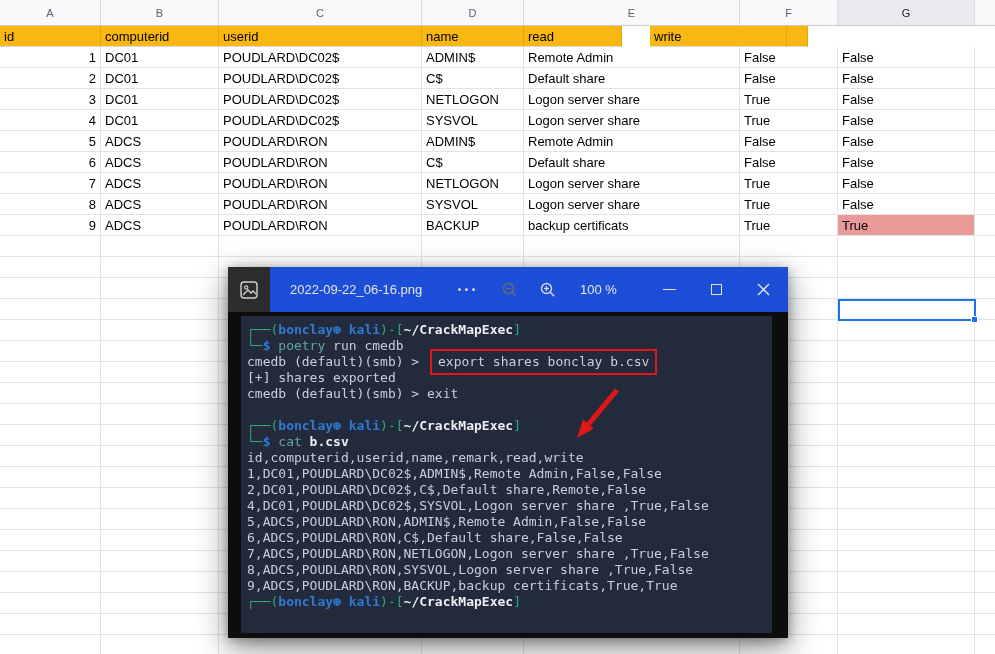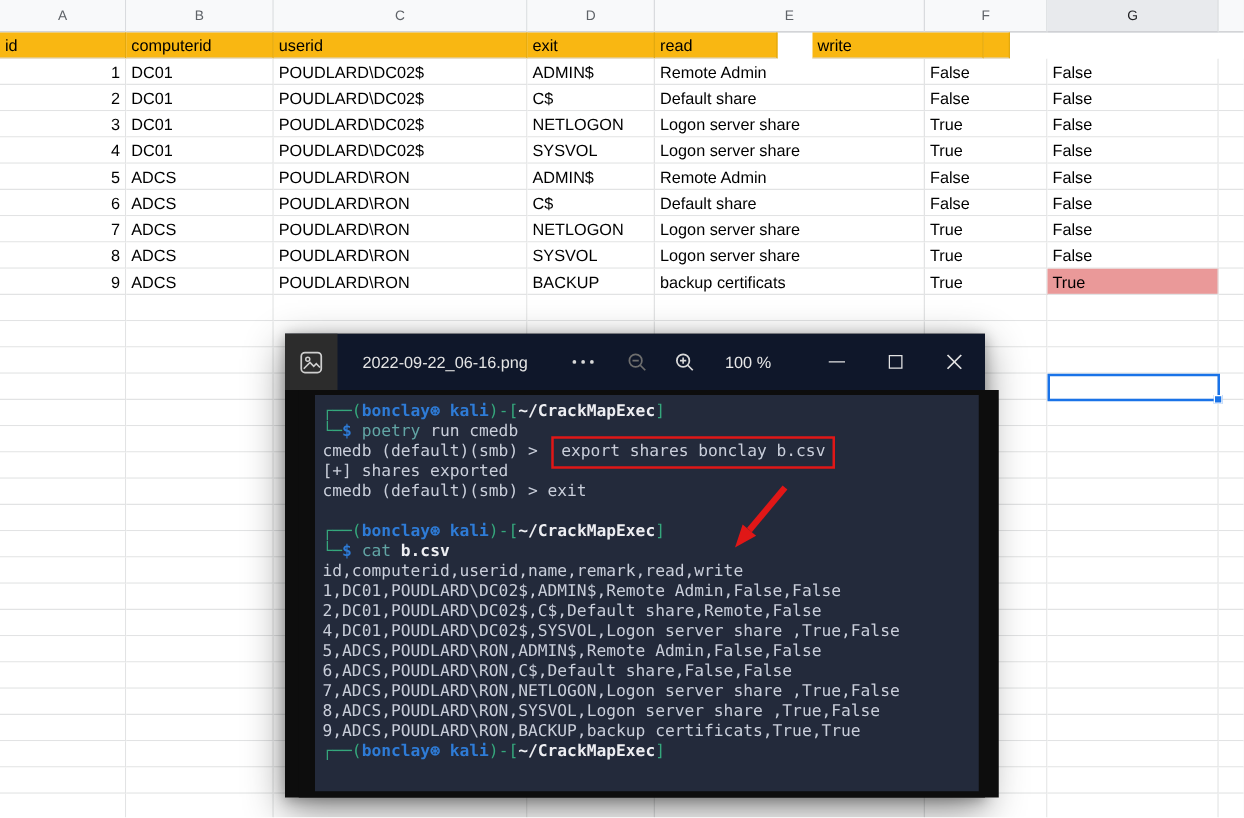--- a/index.html
+++ b/index.html
@@ -22,38 +22,38 @@
   .row.hdr .cell { background:#F9B712; border-right-color:#E2A90F; border-bottom-color:#D9D9D9; }
   .cell.redfill { background:#EA9999; }
   #selcell { position:absolute; left:838px; top:299px; width:138px; height:22px;
              border:2px solid #1A73E8; background:transparent; }
   #selcell .handle { position:absolute; right:-4px; bottom:-4px; width:7px; height:7px;
              background:#1A73E8; border:1px solid #fff; }
 
   
   #viewer { position:absolute; left:228px; top:267px; width:560px; height:371px;
             background:#0D0D0D; box-shadow:0 10px 30px rgba(0,0,0,.45), 0 2px 10px rgba(0,0,0,.3); }
-  #titlebar { position:relative; width:100%; height:45px; background:#0f172a;
+  #titlebar { position:relative; width:100%; height:45px; background:#1d4ed8;
               display:flex; align-items:center; color:#E4E4E4; }
   #apptile { width:42px; height:45px; background:#2C2C2C; display:flex;
              align-items:center; justify-content:center; flex:0 0 42px; }
   #wintitle { margin-left:20px; font-size:13px; color:#E4E4E4; }
   .tb-abs { position:absolute; top:0; height:45px; display:flex; align-items:center; }
   #dots { left:228px; } 
   .dot { width:3px; height:3px; border-radius:50%; background:#D8D8D8; margin:0 2px; }
   #zoomout { left:270px; width:24px; justify-content:center; }
   #zoomin  { left:308px; width:24px; justify-content:center; }
   #zoomlevel { left:352px; font-size:13px; color:#E8E8E8; }
   #winbtns { position:absolute; right:3px; top:0; height:45px; display:flex; gap:3px; }
   .winbtn { width:44px; height:45px; display:flex; align-items:center; justify-content:center; }
   .minline { width:13px; height:0; border-top:1.6px solid #E4E4E4; }
   .maxbox { width:11px; height:11px; border:1.5px solid #E4E4E4; }
 
   
-  #imagearea { position:absolute; left:11px; top:45px; width:560px; height:326px; background:#0D0D0D; }
+  #imagearea { position:absolute; left:0; top:45px; width:560px; height:326px; background:#0D0D0D; }
   #term { position:absolute; left:13px; top:4px; width:531px; height:317px;
           background:#232A3B; overflow:hidden;
           font-family:"DejaVu Sans Mono", monospace; font-size:13px; }
   #termlines { position:absolute; left:6px; top:6px; right:0; }
   .tline { height:16px; line-height:16px; white-space:pre; }
   .f { color:#35A77C; }                     
   .u { color:#2E7BD6; font-weight:bold; }   
   .d { color:#2E7BD6; font-weight:bold; }   
   .p { color:#EDEEF2; font-weight:bold; }   
   .c { color:#62A5A5; }                     
@@ -74,21 +74,21 @@
       <div class="colhead" style="width: 216px;">E</div>
       <div class="colhead" style="width: 98px;">F</div>
       <div class="colhead sel" style="width: 137px;">G</div>
       <div class="colhead" style="width: 21px;"></div>
     </div>
   <div id="rows">
       <div class="row hdr">
         <div class="cell" style="width: 101px;">id</div>
         <div class="cell" style="width: 118px;">computerid</div>
         <div class="cell" style="width: 203px;">userid</div>
-        <div class="cell" style="width: 102px;">exit</div>
+        <div class="cell" style="width: 102px;">name</div>
         <div class="cell" style="width: 98px;">read</div>
         <div class="cell" style="width: 137px; margin-left: 28px;">write</div>
         <div class="cell" style="width: 21px;"></div>
       </div>
       <div class="row">
         <div class="cell num" style="width: 101px;">1</div>
         <div class="cell" style="width: 118px;">DC01</div>
         <div class="cell" style="width: 203px;">POUDLARD\DC02$</div>
         <div class="cell" style="width: 102px;">ADMIN$</div>
         <div class="cell" style="width: 216px;">Remote Admin</div>

